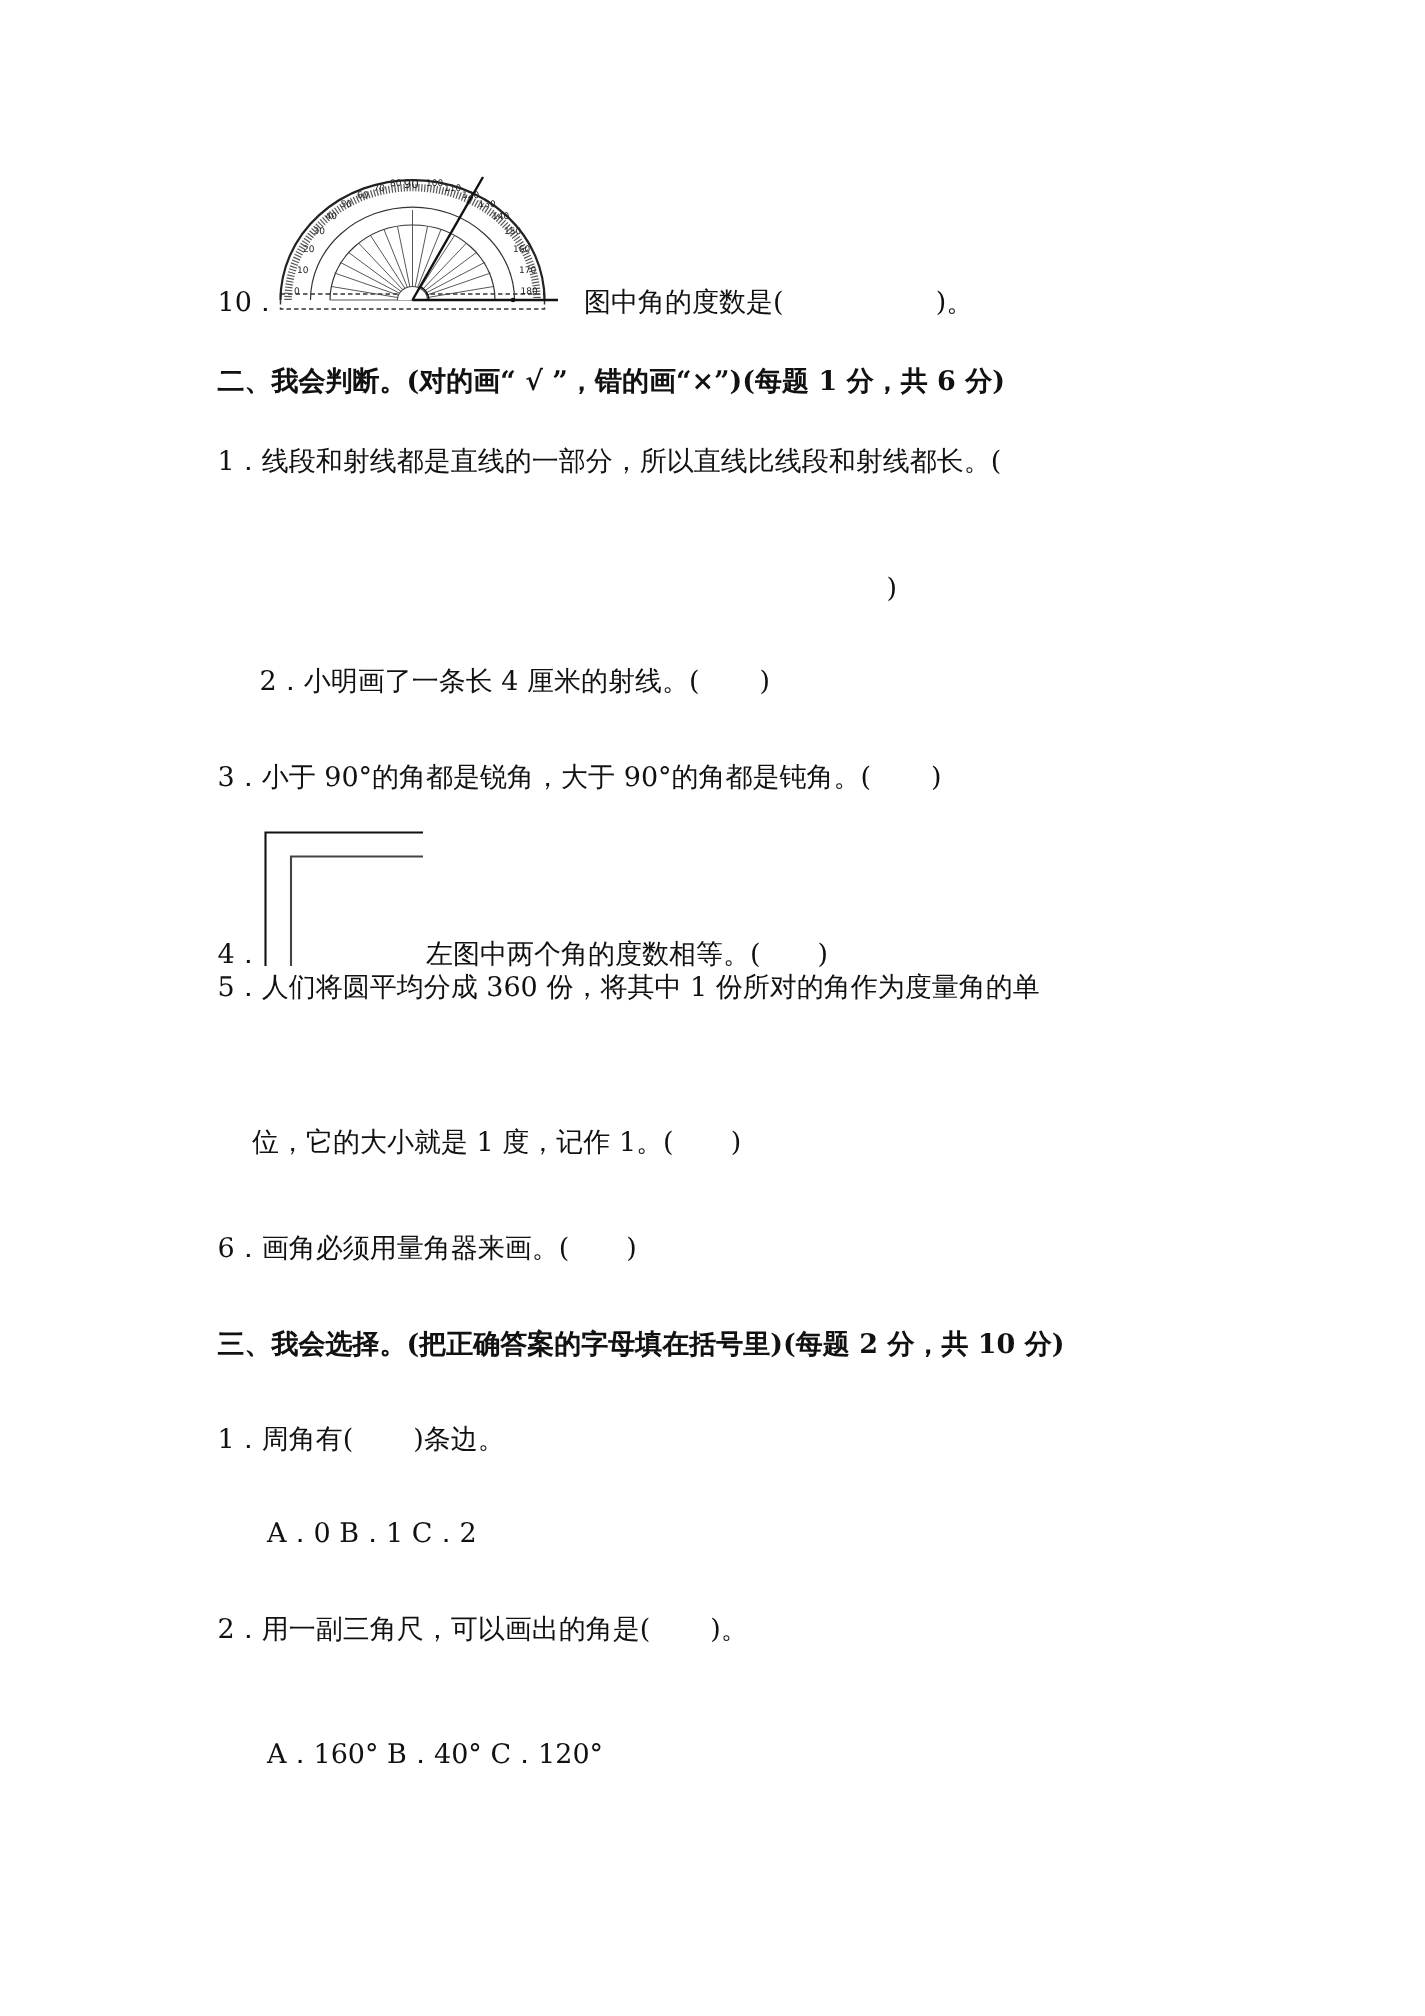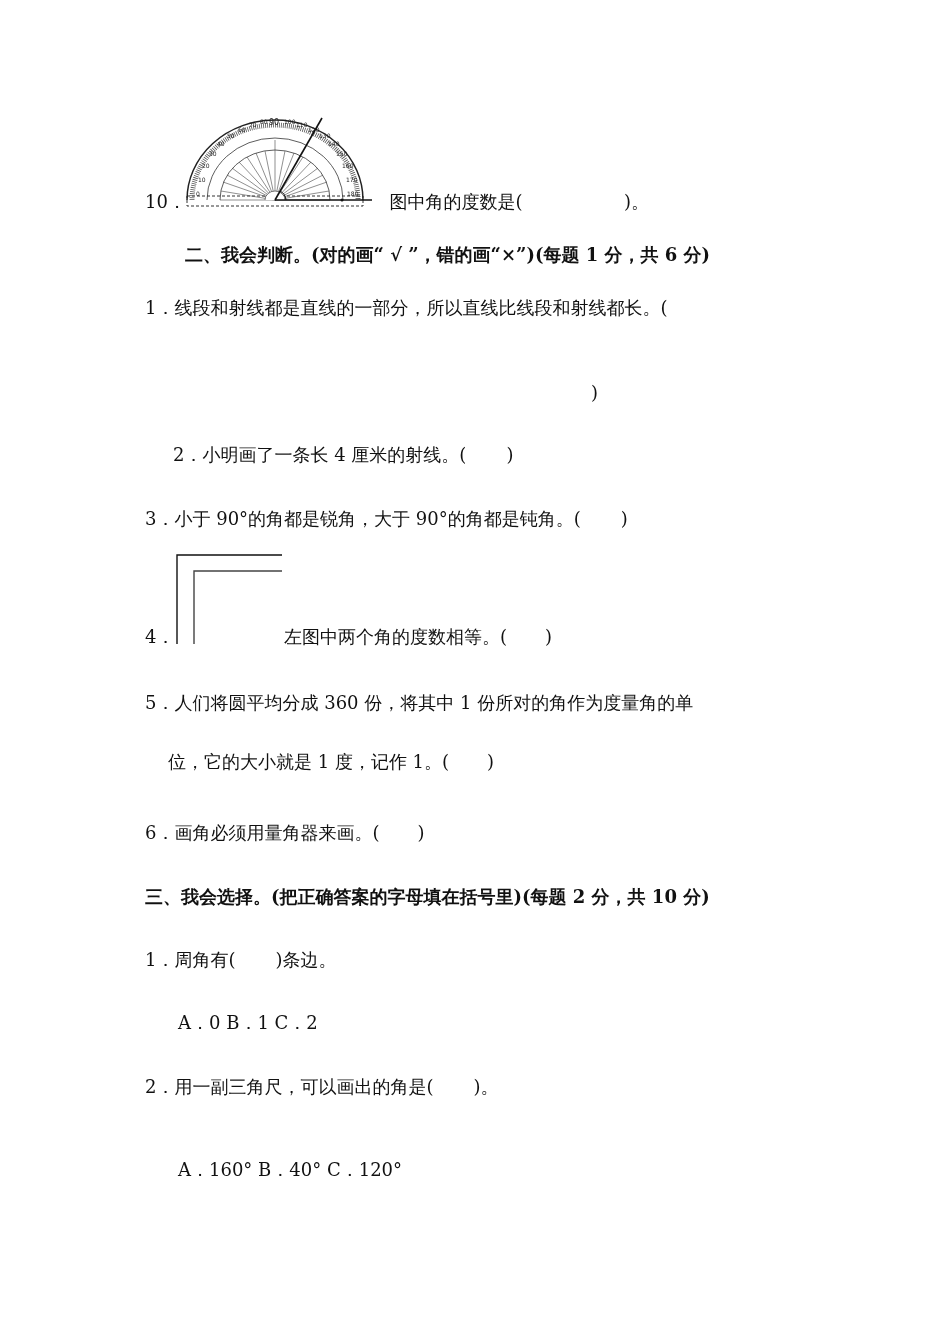--- a/index.html
+++ b/index.html
@@ -89,21 +89,21 @@
   </svg>
 </div>
 <div class="line" style="top:190px;">
   <span class="num">10．</span>
   <span style="display:inline-block; width:192px;"></span>
   <span>图中角的度数是(</span>
   <span class="blank" style="width:90px;"></span>
   <span>)。</span>
 </div>
 
-<div class="line bold" style="top:243px;margin-left:40px;">二、我会判断。(对的画“ √ ”，错的画“×”)(每题 1 分，共 6 分)</div>
+<div class="line bold" style="top:243px;">二、我会判断。(对的画“ √ ”，错的画“×”)(每题 1 分，共 6 分)</div>
 
 <div class="line" style="top:296px;">
   <span>1．</span><span>线段和射线都是直线的一部分，所以直线比线段和射线都长。(</span>
 </div>
 <div class="line" style="top:381px; left:591px;">)</div>
 
 <div class="line" style="top:443px;margin-left:28px;">
   <span>2．</span><span>小明画了一条长 4 厘米的射线。(</span><span class="blank" style="width:40px;"></span><span>)</span>
 </div>
 
@@ -117,21 +117,21 @@
     <polyline points="24,94 24,21 112,21" fill="none" stroke="#444" stroke-width="1.4"></polyline>
   </svg>
 </div>
 <div class="line" style="top:625px;">
   <span>4．</span>
 </div>
 <div class="line" style="top:625px; left:284px;">
   <span>左图中两个角的度数相等。(</span><span class="blank" style="width:38px;"></span><span>)</span>
 </div>
 
-<div class="line" style="top:691px;">
+<div class="line" style="top:647px;">
   <span>5．</span><span>人们将圆平均分成 360 份，将其中 1 份所对的角作为度量角的单</span>
 </div>
 <div class="line indent" style="top:750px;">
   <span>位，它的大小就是 1 度，记作 1。(</span><span class="blank" style="width:38px;"></span><span>)</span>
 </div>
 
 <div class="line" style="top:821px;text-align:center;">
   <span>6．</span><span>画角必须用量角器来画。(</span><span class="blank" style="width:38px;"></span><span>)</span>
 </div>
 

